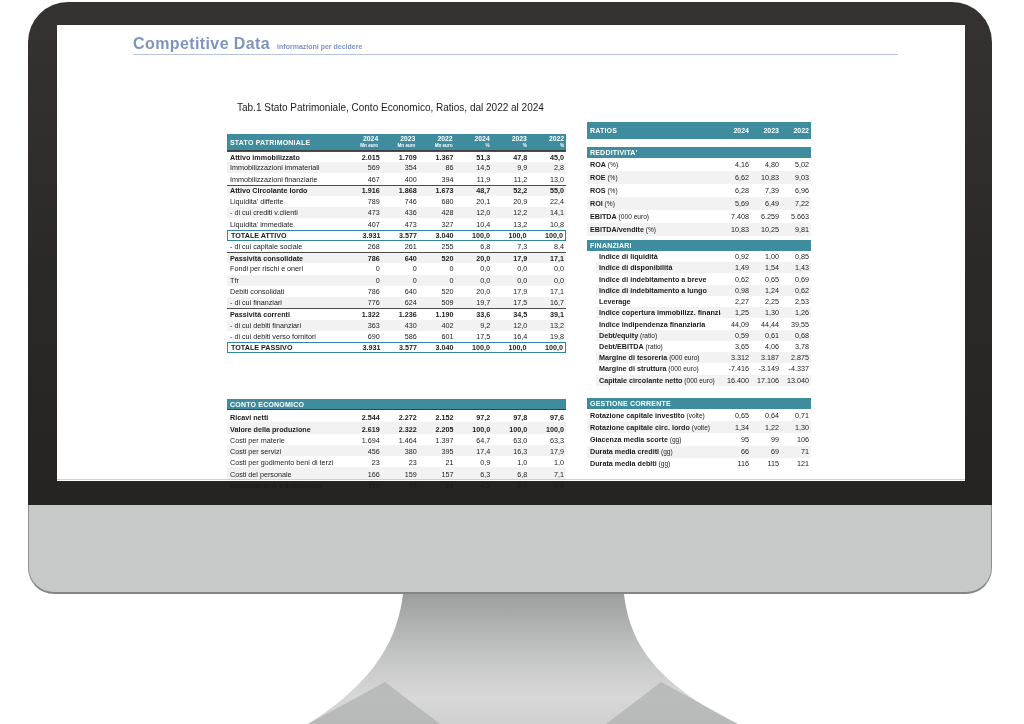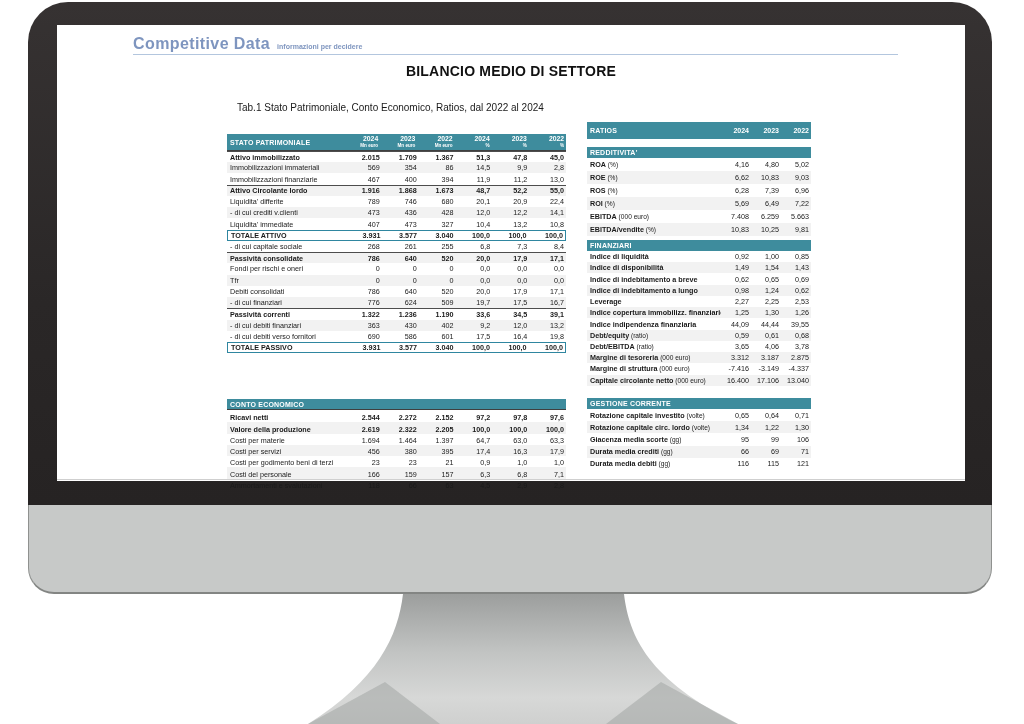--- a/index.html
+++ b/index.html
@@ -72,21 +72,20 @@
 <div class="stage">
 
   <div class="bezel">
     <div class="screen">
 
       <div class="logo">
         <span class="nm">Competitive Data</span><span class="tag">informazioni per decidere</span>
       </div>
       <div class="logo-rule"></div>
 
-      <div class="title">BILANCIO MEDIO DI SETTORE</div>
       <div class="subtitle">Tab.1 Stato Patrimoniale, Conto Economico, Ratios, dal 2022 al 2024</div>
 
       <div class="tcol left-col" style="position:absolute;height:360px;">
 
         <div class="band hdr17 darkline abs" style="top:0;">
           <div class="bt" style="flex:0 0 116px;">STATO PATRIMONIALE</div>
           <div class="yearcell">
             <span class="y">2024</span>
             <span class="s">Mn euro</span>
           </div>
@@ -394,21 +393,21 @@
               <div class="tlabel">EBITDA/vendite<span class="unit"> (%)</span></div>
               <div class="tval">10,83</div>
               <div class="tval">10,25</div>
               <div class="tval">9,81</div>
             </div>
           </div>
 
         <div class="band hdr11 abs" style="top:118px;">
           <div class="bt">FINANZIARI</div>
         </div>
-        <div class="rows rh112 abs" style="top:129px;">
+        <div class="rows rh112 abs" style="top:129px;margin-left:9px;">
             <div class="trow">
               <div class="tlabel">Indice di liquidità</div>
               <div class="tval">0,92</div>
               <div class="tval">1,00</div>
               <div class="tval">0,85</div>
             </div>
             <div class="trow">
               <div class="tlabel">Indice di disponibilità</div>
               <div class="tval">1,49</div>
               <div class="tval">1,54</div>

